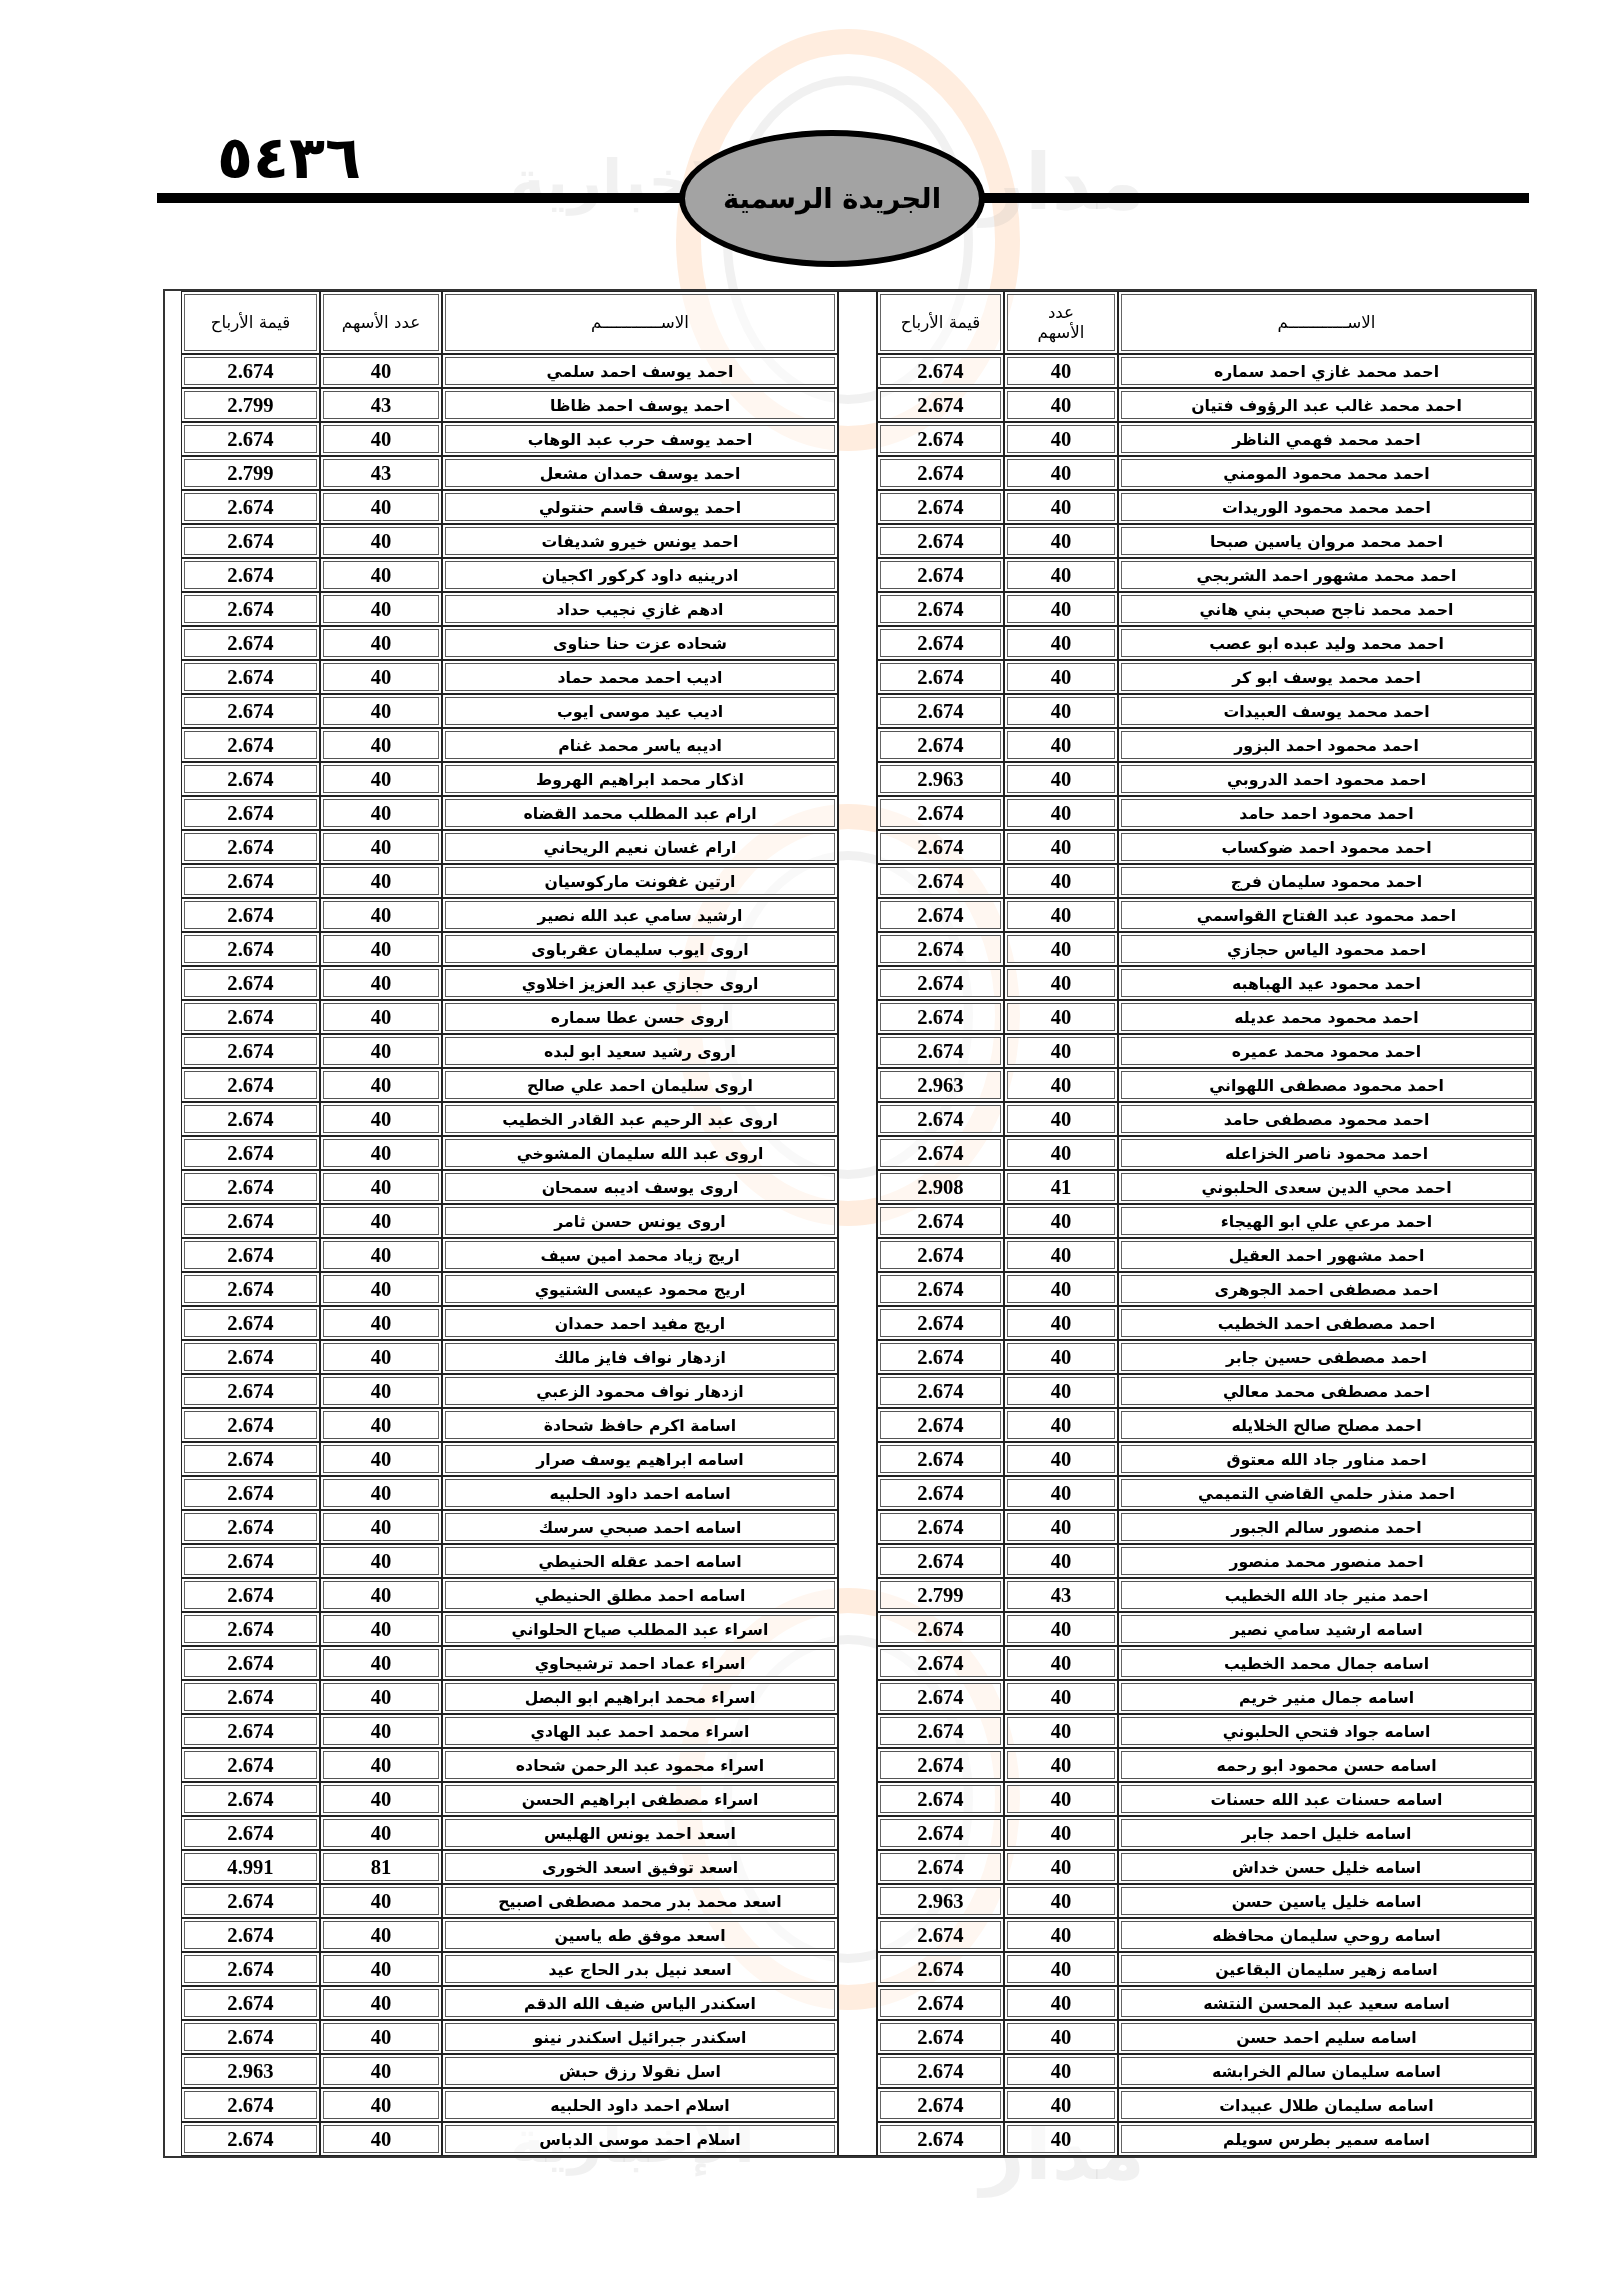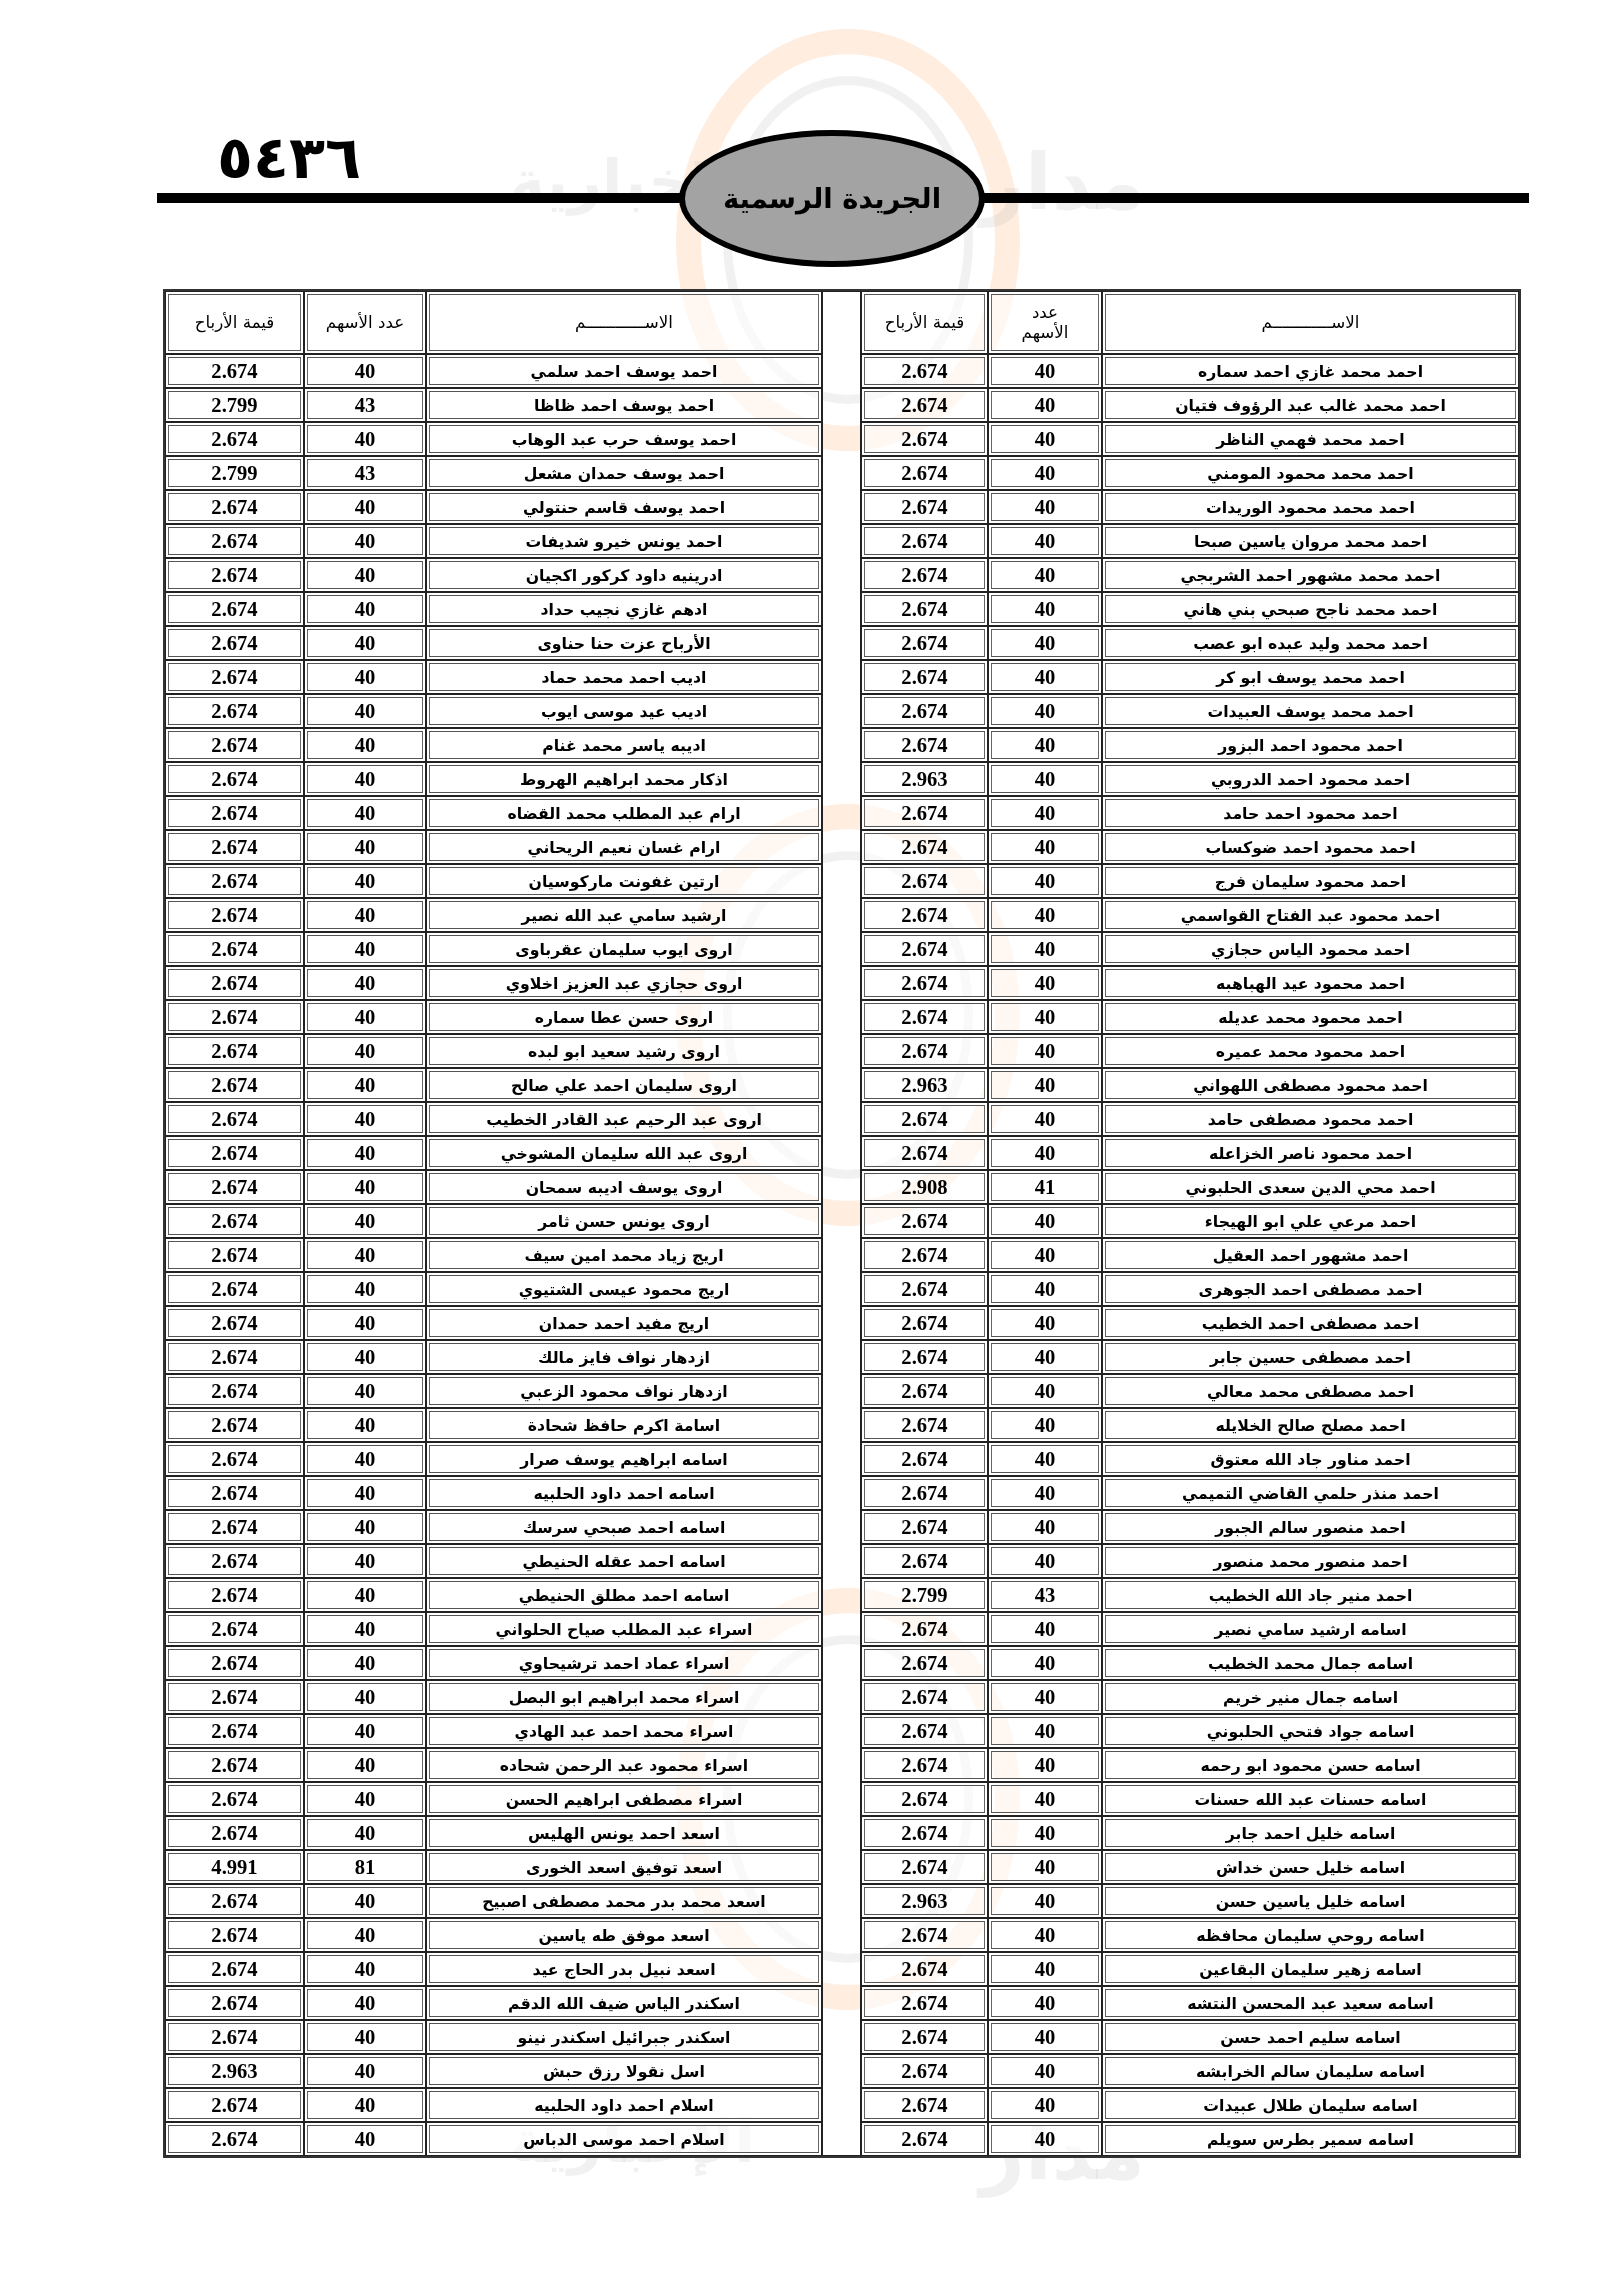--- a/index.html
+++ b/index.html
@@ -32,21 +32,21 @@
   table.grid td, table.grid th { border: 1px solid #222; box-shadow: inset 0 0 0 2px #fff, inset 0 0 0 2.9px #555;
                height: 32px; padding: 0; text-align: center; vertical-align: middle;
                background: rgba(255,255,255,0.55); }
   table.grid th { height: 61px; font-family: "DejaVu Sans", sans-serif; font-weight: normal; font-size: 16.7px; line-height: 1.15; }
   table.grid td.num { font-family: "Liberation Serif", serif; font-weight: bold; font-size: 20.6px; }
   table.grid td.name { font-family: "DejaVu Sans", sans-serif; font-weight: bold; font-size: 15.7px; direction: rtl; }
   table.grid td.gap, table.grid th.gap { background: transparent; box-shadow: none;
                border-top: none; border-bottom: none; }
   table.grid th.gap { border-top: 1px solid #222; }
   table.grid tr:last-child td.gap { border-bottom: 1px solid #222; }
-  .outer { border: 2px solid #333; }
+  .outer { border: 2px solid #333; padding-left: 16px; }
 </style>
 </head>
 <body>
 
 <div class="wm">
   <div class="clock" style="top:29px;"></div>
   <div class="clock" style="top:804px;"></div>
   <div class="clock" style="top:1588px;"></div>
   <div class="word" style="left:510px; top:147px; font-size:59px;">الإخبارية</div>
   <div class="word" style="left:980px; top:137px; font-size:78px;">مدار</div>
@@ -151,21 +151,21 @@
           <td class="num">40</td>
           <td class="name">ادهم غازي نجيب حداد</td>
           <td class="gap"></td>
           <td class="num">2.674</td>
           <td class="num">40</td>
           <td class="name">احمد محمد ناجح صبحي بني هاني</td>
         </tr>
         <tr>
           <td class="num">2.674</td>
           <td class="num">40</td>
-          <td class="name">الأرباح عزت حنا حناوى</td>
+          <td class="name">شحاده عزت حنا حناوى</td>
           <td class="gap"></td>
           <td class="num">2.674</td>
           <td class="num">40</td>
           <td class="name">احمد محمد وليد عبده ابو عصب</td>
         </tr>
         <tr>
           <td class="num">2.674</td>
           <td class="num">40</td>
           <td class="name">اديب احمد محمد حماد</td>
           <td class="gap"></td>

